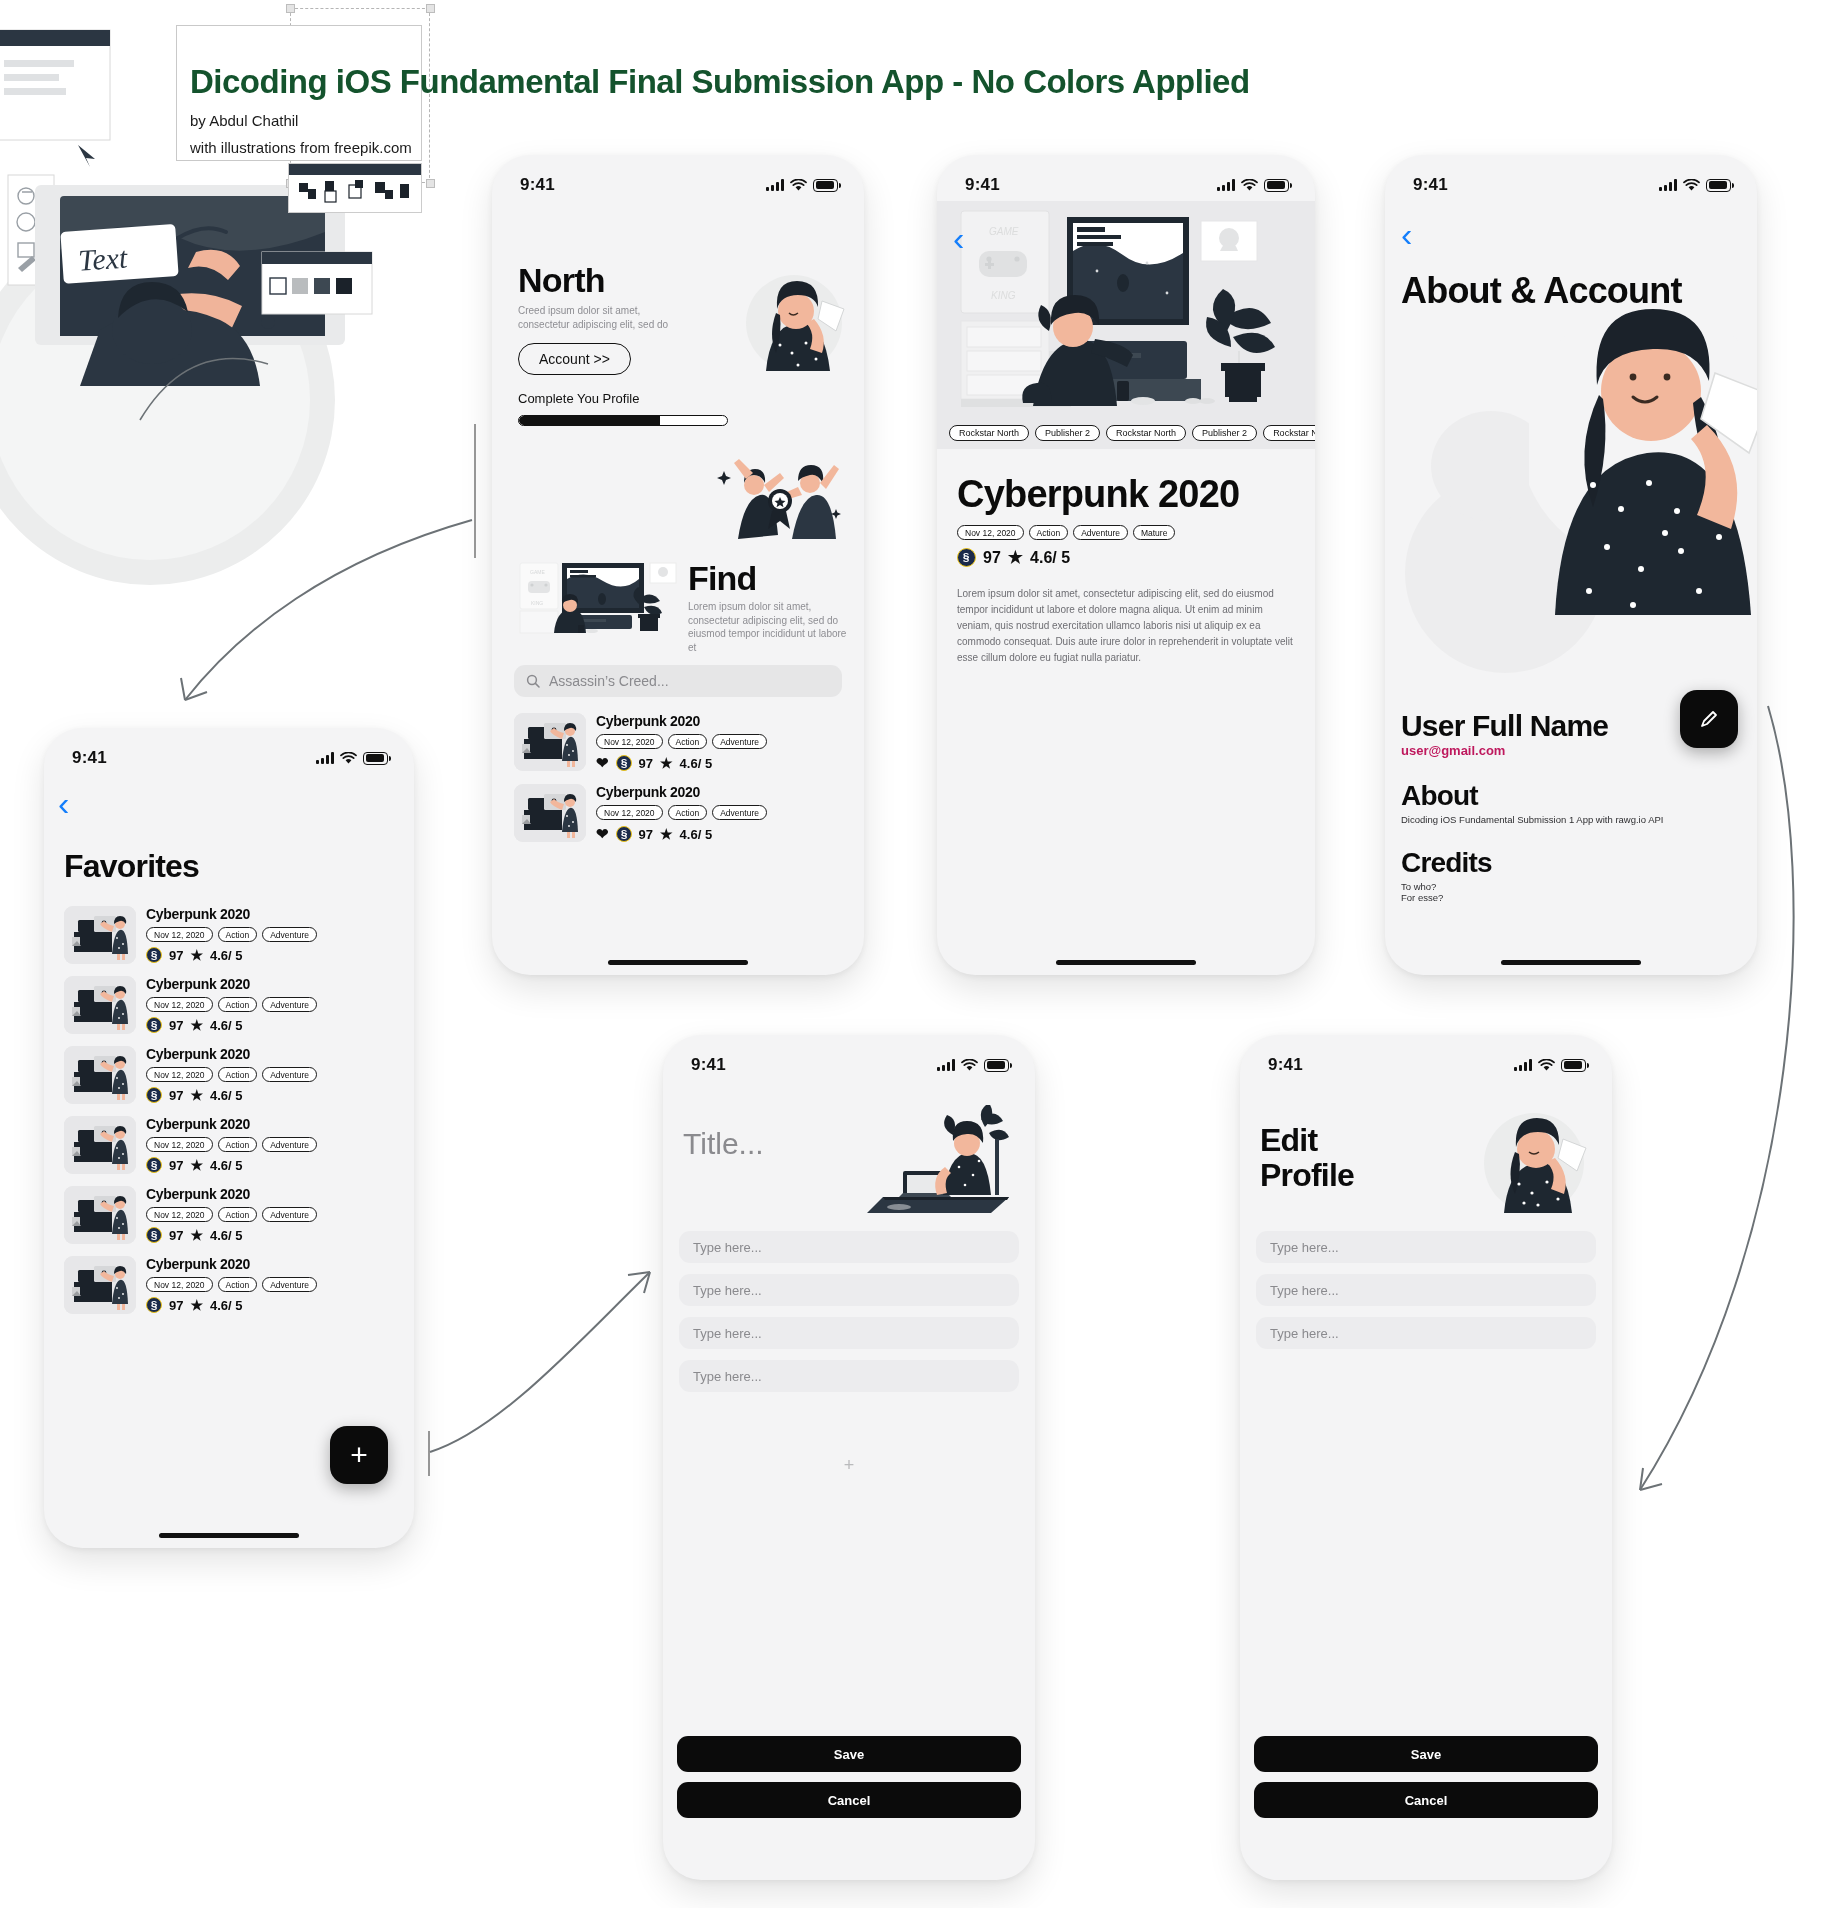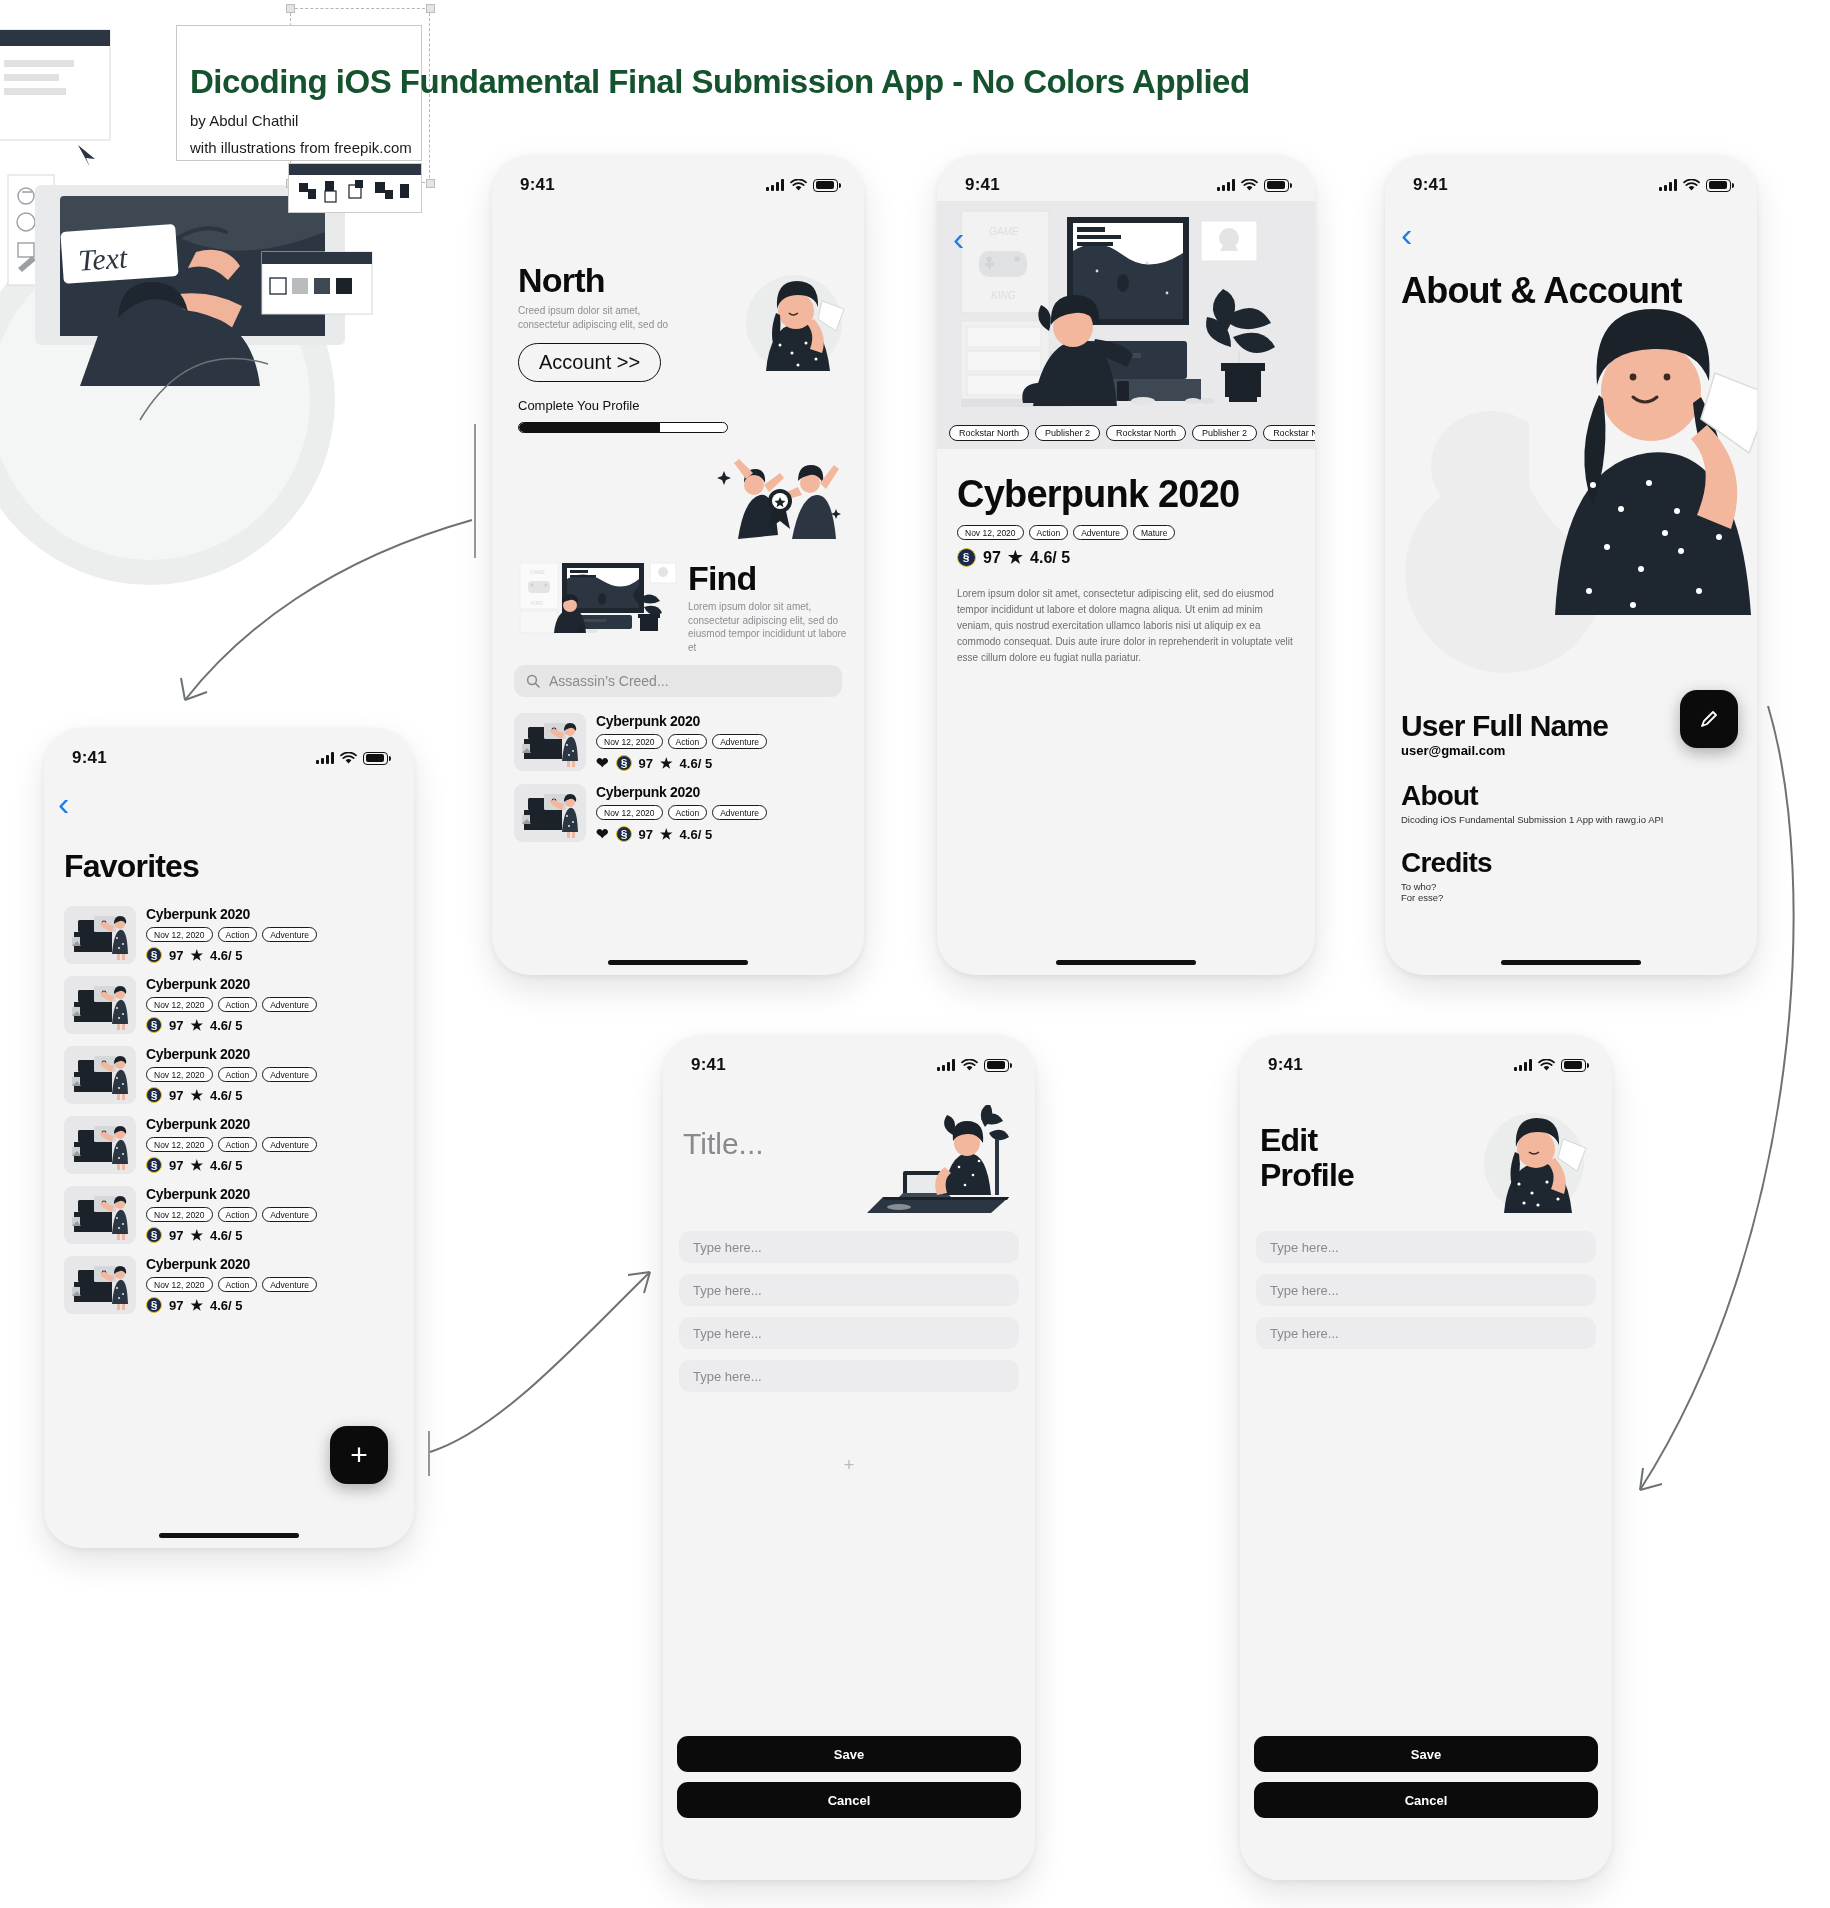--- a/index.html
+++ b/index.html
@@ -65,21 +65,21 @@
 
   .backchev { position:absolute; color:#147efb; font-size:34px; line-height:1;
               font-weight:300; z-index:13; cursor:pointer; }
 
   
   .h-big { font-size:34px; font-weight:bold; color:#0b0b0b; letter-spacing:-0.8px; line-height:1.0;}
   .sub-gray { font-size:10px; color:#8e8e93; line-height:1.35; }
 
   .pill-btn {
     display:inline-block; border:1.4px solid #111; border-radius:20px;
-    padding:7px 20px; font-size:20px; color:#111; background:transparent;
+    padding:7px 20px; font-size:14px; color:#111; background:transparent;
   }
   .progress-track { height:11px; border-radius:6px; background:#fff; border:1.2px solid #111; overflow:hidden;}
   .progress-fill { height:100%; background:#111; border-radius:6px 0 0 6px;}
 
   .searchbar {
     display:flex; align-items:center; gap:9px;
     background:#e6e6e7; border-radius:11px; height:32px; padding:0 12px;
     font-size:14px; color:#8a8a8e;
   }
 
@@ -559,21 +559,21 @@
             <circle cx="136" cy="248" r="3"></circle>
         </g>
         <path d="M104 112 q12 10 24 0" stroke="#3b2b22" stroke-width="3" fill="none" stroke-linecap="round"></path>
         <circle cx="104" cy="92" r="3.4" fill="#3b2b22"></circle>
           <circle cx="138" cy="92" r="3.4" fill="#3b2b22"></circle>
       </svg>
     </div>
 
     <div style="position:absolute;left:16px;top:556px;right:18px;">
       <div class="h-big" style="font-size:30px;">User Full Name</div>
-      <div style="font-size:13px;font-weight:bold;color:#000000;margin-top:2px;">user@gmail.com</div>
+      <div style="font-size:13px;font-weight:bold;color:#be185d;margin-top:2px;">user@gmail.com</div>
       <div class="h-big" style="font-size:28px;margin-top:24px;">About</div>
       <div style="font-size:9.5px;color:#2e2e31;margin-top:4px;">Dicoding iOS Fundamental Submission 1 App with rawg.io API</div>
       <div class="h-big" style="font-size:28px;margin-top:24px;">Credits</div>
       <div style="font-size:9.5px;color:#2e2e31;margin-top:4px;">To who?</div>
       <div style="font-size:9.5px;color:#2e2e31;">For esse?</div>
     </div>
     <div class="homebar"></div>
   </div>
 
   <div class="editfab" style="left:1680px;top:690px;">

